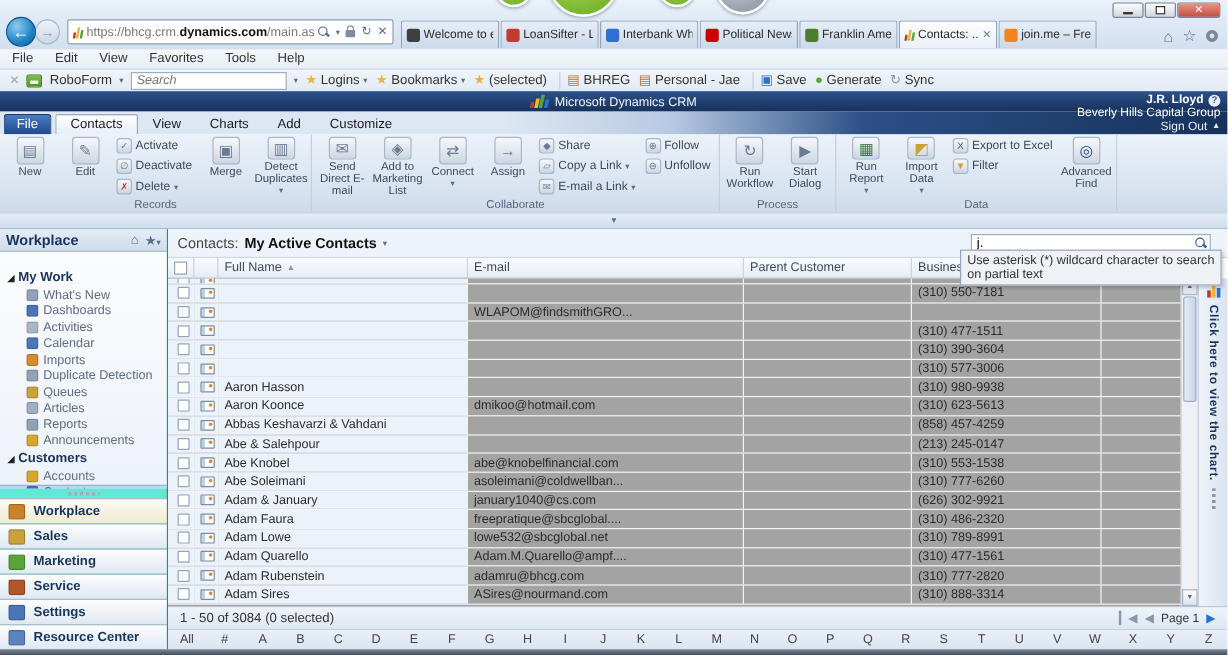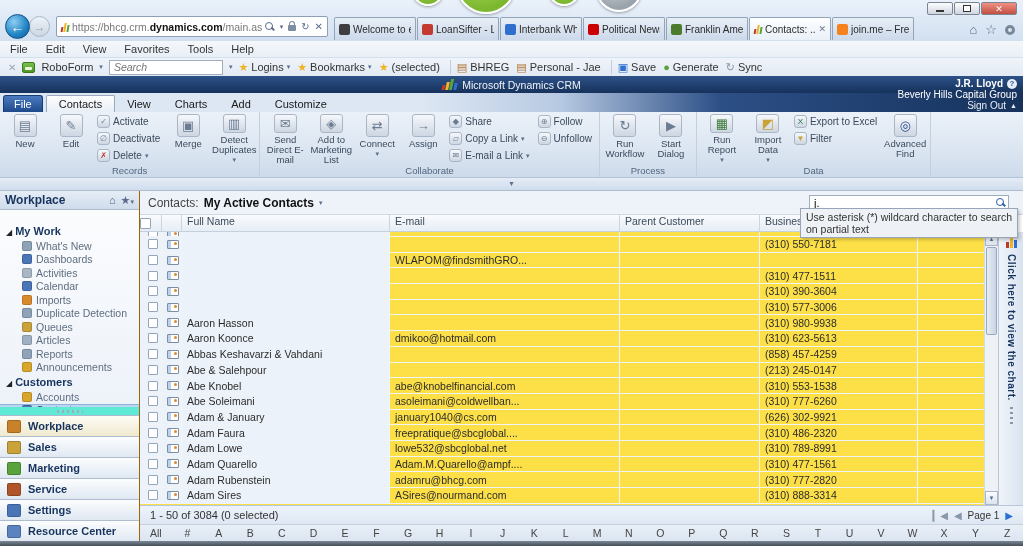--- a/index.html
+++ b/index.html
@@ -60,21 +60,21 @@
   #browser-icons { position:absolute; right:8px; top:8px; display:flex; gap:8px; align-items:center; color:#5a6d8c; font-size:13px; }
   .gear-donut { width:10px; height:10px; border:3px solid #7a8797; border-radius:50%; }
 
   #menubar { position:absolute; top:40px; left:0; right:0; height:17px; background:linear-gradient(#f4f7fb,#e9eff7);
     border-top:1px solid #d4dfec; display:flex; align-items:center; gap:18px; padding-left:10px; font-size:11px; color:#333; }
   #roboform { position:absolute; top:57px; left:0; right:0; height:19px; background:linear-gradient(#f0f4fa,#e2eaf4);
     border-top:1px solid #d4dfec; display:flex; align-items:center; gap:6px; padding-left:8px; font-size:11px; color:#333; }
   .rf-close { color:#9aa5b1; font-size:10px; }
   .rf-tile { width:13px; height:11px; background:linear-gradient(#7cc14a,#4e9427); border:1px solid #3c7a1c; border-radius:2px; position:relative; }
   .rf-tile::after { content:""; position:absolute; left:2px; top:4px; right:2px; height:3px; background:#eaf6df; border-radius:1px; }
-  #rf-search { width:114px; height:15px; border:1px solid #9fadbf; background:#fff; font-size:10.5px; font-style:italic; color:#999; padding:0 12px 0 4px; font-family:inherit; }
+  #rf-search { width:130px; height:15px; border:1px solid #9fadbf; background:#fff; font-size:10.5px; font-style:italic; color:#999; padding:0 12px 0 4px; font-family:inherit; }
   .dd { font-size:7px; color:#5a6d8c; }
   .rf-btn { display:flex; align-items:center; gap:3px; }
   .flat-ico { font-size:11px; line-height:1; }
 
   
   #crm-top { position:absolute; top:76px; left:0; right:0; height:17px; background:linear-gradient(#2d5188,#16325c); display:flex; align-items:center; justify-content:center; gap:5px; }
   #crm-top .brand-text { color:#f0f4fa; font-size:10.5px; }
   .brand-bars { display:inline-flex; align-items:flex-end; gap:1px; height:11px; }
   .brand-bars i { width:3px; transform:skewX(-12deg); }
   .brand-bars i:nth-child(1){ height:5px; background:#c0392b; }
@@ -130,25 +130,25 @@
   #content { position:absolute; top:191px; left:140px; right:0; bottom:5px; background:#fff; }
   #view-header { position:absolute; top:0; left:0; right:0; height:24px; background:#eef3fa; border-bottom:1px solid #cfd9e6; display:flex; align-items:center; padding-left:8px; gap:5px; }
   #view-header .entity { font-size:12px; color:#444; }
   #view-header .vname { font-size:12px; font-weight:bold; color:#111; }
   #search-wrap { position:absolute; right:14px; top:4px; width:200px; height:16px; }
   #search-input { width:100%; height:100%; border:1px solid #9fadbf; background:#fff; font-size:11px; padding:0 18px 0 4px; font-family:inherit; }
   #search-btn { position:absolute; right:3px; top:3px; }
   #search-tooltip { position:absolute; left:660px; top:17px; width:218px; background:#eef1f5; border:1px solid #98a5b8; box-shadow:2px 2px 3px rgba(0,0,0,.2); padding:2px 5px; font-size:10.5px; color:#333; line-height:12px; z-index:40; }
 
   #grid-header { position:absolute; top:24px; left:0; height:17px; width:844px; display:flex; background:linear-gradient(#f9fbfd,#e6edf5); border-bottom:1px solid #c5d0dd; font-size:10.5px; color:#3c4a5a; }
-  .hcell { border-right:1px solid #cbd5e1; display:flex; padding-left:5px; gap:4px; white-space:nowrap; overflow:hidden;flex-direction:column; }
+  .hcell { border-right:1px solid #cbd5e1; display:flex; align-items:center; padding-left:5px; gap:4px; white-space:nowrap; overflow:hidden; }
   .sort-arrow { font-size:7px; color:#8a97a8; }
   .c-sel{ width:22px; justify-content:center; padding-left:0; } .c-ico{ width:20px; } .c-name{ width:208px; } .c-email{ width:230px; } .c-parent{ width:140px; } .c-phone{ width:158px; } .c-fill{ flex:1; border-right:none; }
 
-  #grid-body { position:absolute; top:41px; left:0; width:844px; height:273px; overflow:hidden; background:#fde047; }
+  #grid-body { position:absolute; top:41px; left:0; width:844px; height:273px; overflow:hidden; background:#a3a3a3; }
   .grow { height:15.7px; display:flex; align-items:center; border-bottom:1px solid #f0f3f7; font-size:10.5px; color:#2b2b2b; }
   .grow.sliver { height:5px; overflow:hidden; align-items:flex-start; }
   .cell { padding-left:5px; white-space:nowrap; overflow:hidden; border-right:1px solid #f2f5f8; height:100%; display:flex; align-items:center; }
   .grow .c-sel, .grow .c-ico, .grow .c-name { background:#ecf2f9; }
   .cbx { width:10px; height:10px; border:1px solid #98a5b8; background:#fff; border-radius:1px; }
   .card-ico { width:12px; height:9px; border:1px solid #7d8ea2; border-radius:1px; background:linear-gradient(to right,#bcd2e8 0 3px,#fff 3px); position:relative; }
   .card-ico::after { content:""; position:absolute; right:1px; top:1px; width:3px; height:3px; background:#d98b2b; border-radius:50%; }
 
   #scrollbar { position:absolute; top:41px; right:25px; width:14px; height:273px; background:#eef1f5; border-left:1px solid #d3dce6; display:flex; flex-direction:column; }
   .sb-arrow { height:14px; background:linear-gradient(#fdfdfe,#dbe3ed); border:1px solid #aab6c6; font-size:6px; color:#5a6d8c; text-align:center; line-height:13px; }

